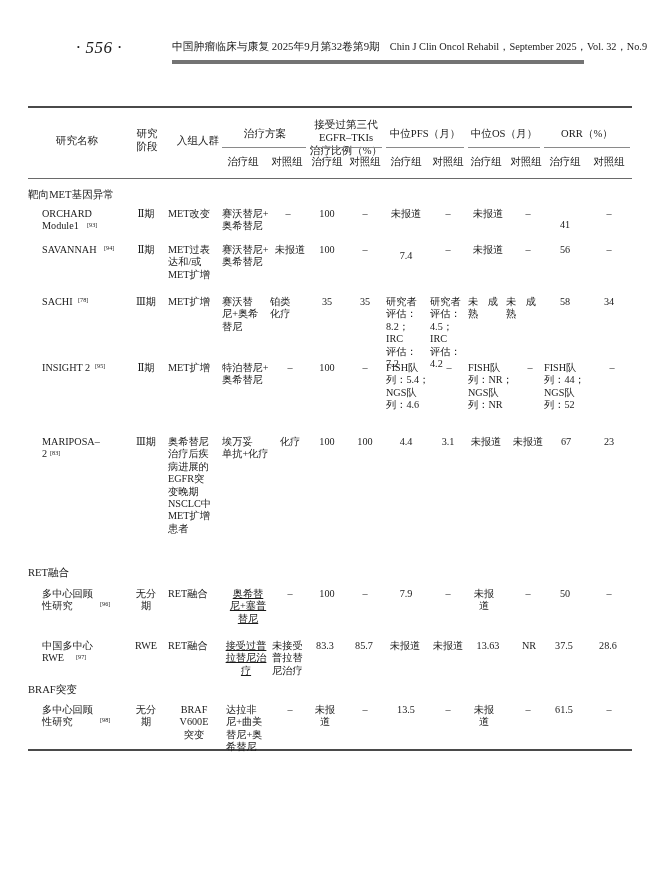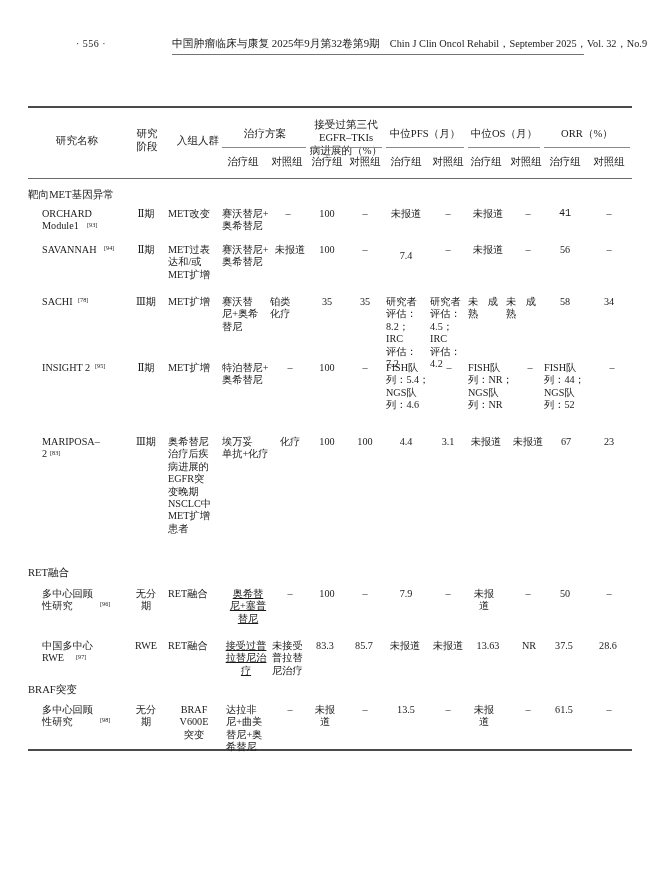--- a/index.html
+++ b/index.html
@@ -25,34 +25,35 @@
   
   .runhead {
     position: absolute;
     left: 0; top: 36px;
     width: 660px;
     height: 22px;
   }
   .folio {
     position: absolute;
     left: 76px; top: 2px;
-    font-size: 10px;
+    font-size: 17px;
     letter-spacing: .5px;
     white-space: nowrap;
+    font-style: italic;
   }
   .runhead-text {
     position: absolute;
     left: 172px; top: 0px;
     width: 412px;
     text-align: center;
     font-size: 10.8px;
     white-space: nowrap;
     padding-bottom: 3px;
-    border-bottom: 1px solid #737373;
-    line-height: 15px;
+    border-bottom: 4px solid #737373;
+    line-height: 21px;
   }
   .runhead-text .en { font-size: 10.3px; }
   .runhead-gap { display:inline-block; width: 10px; }
 
   
   .caption {
     position: absolute;
     left: 0; top: 85px;
     width: 660px;
     text-align: center;
@@ -155,21 +156,21 @@
     <div class="rule-mid"></div>
     <div class="rule-bot"></div>
 
     <div class="hdr" style="left:2px;  top:28px; width:94px;">研究名称</div>
     <div class="hdr" style="left:98px; top:21px; width:42px;">研究
 阶段</div>
     <div class="hdr" style="left:140px;top:28px; width:60px;">入组人群</div>
     <div class="hdr" style="left:196px;top:21px; width:82px;">治疗方案</div>
     <div class="hdr" style="left:280px;top:12px; width:76px;">接受过第三代
 EGFR–TKIs
-病进展的（%）</div>
+治疗比例（%）</div>
     <div class="hdr" style="left:358px;top:21px; width:78px;">中位PFS（月）</div>
     <div class="hdr" style="left:438px;top:21px; width:76px;">中位OS（月）</div>
     <div class="hdr" style="left:516px;top:21px; width:86px;">ORR（%）</div>
 
     <div class="grp-underline" style="left:194px; top:41px; width:84px;"></div>
     <div class="grp-underline" style="left:282px; top:41px; width:72px;"></div>
     <div class="grp-underline" style="left:358px; top:41px; width:78px;"></div>
     <div class="grp-underline" style="left:440px; top:41px; width:72px;"></div>
     <div class="grp-underline" style="left:516px; top:41px; width:86px;"></div>
 
@@ -193,21 +194,21 @@
     <div class="cell c-left" style="left:140px;top:102px;width:56px;">MET改变</div>
     <div class="cell c-left" style="left:194px;top:102px;width:60px;">赛沃替尼+
 奥希替尼</div>
     <div class="cell c-center" style="left:242px;top:102px;width:36px;">–</div>
     <div class="cell c-center" style="left:280px;top:102px;width:38px;">100</div>
     <div class="cell c-center" style="left:318px;top:102px;width:38px;">–</div>
     <div class="cell c-center" style="left:356px;top:102px;width:44px;">未报道</div>
     <div class="cell c-center" style="left:402px;top:102px;width:36px;">–</div>
     <div class="cell c-center" style="left:438px;top:102px;width:44px;">未报道</div>
     <div class="cell c-center" style="left:482px;top:102px;width:36px;">–</div>
-    <div class="cell c-center" style="left:516px;top:102px;width:42px;font-family:Liberation Mono, monospace;">41</div>
+    <div class="cell c-center" style="left:516px;top:113px;width:42px;">41</div>
     <div class="cell c-center" style="left:560px;top:102px;width:42px;">–</div>
 
     <div class="cell c-left" style="left:14px; top:138px;width:80px;">SAVANNAH</div>
     <div class="cell c-left" style="left:76px; top:136px;width:30px;font-size:6.2px;">[94]</div>
     <div class="cell c-center" style="left:98px; top:138px;width:40px;">Ⅱ期</div>
     <div class="cell c-left" style="left:140px;top:138px;width:56px;">MET过表
 达和/或
 MET扩增</div>
     <div class="cell c-left" style="left:194px;top:138px;width:60px;">赛沃替尼+
 奥希替尼</div>

